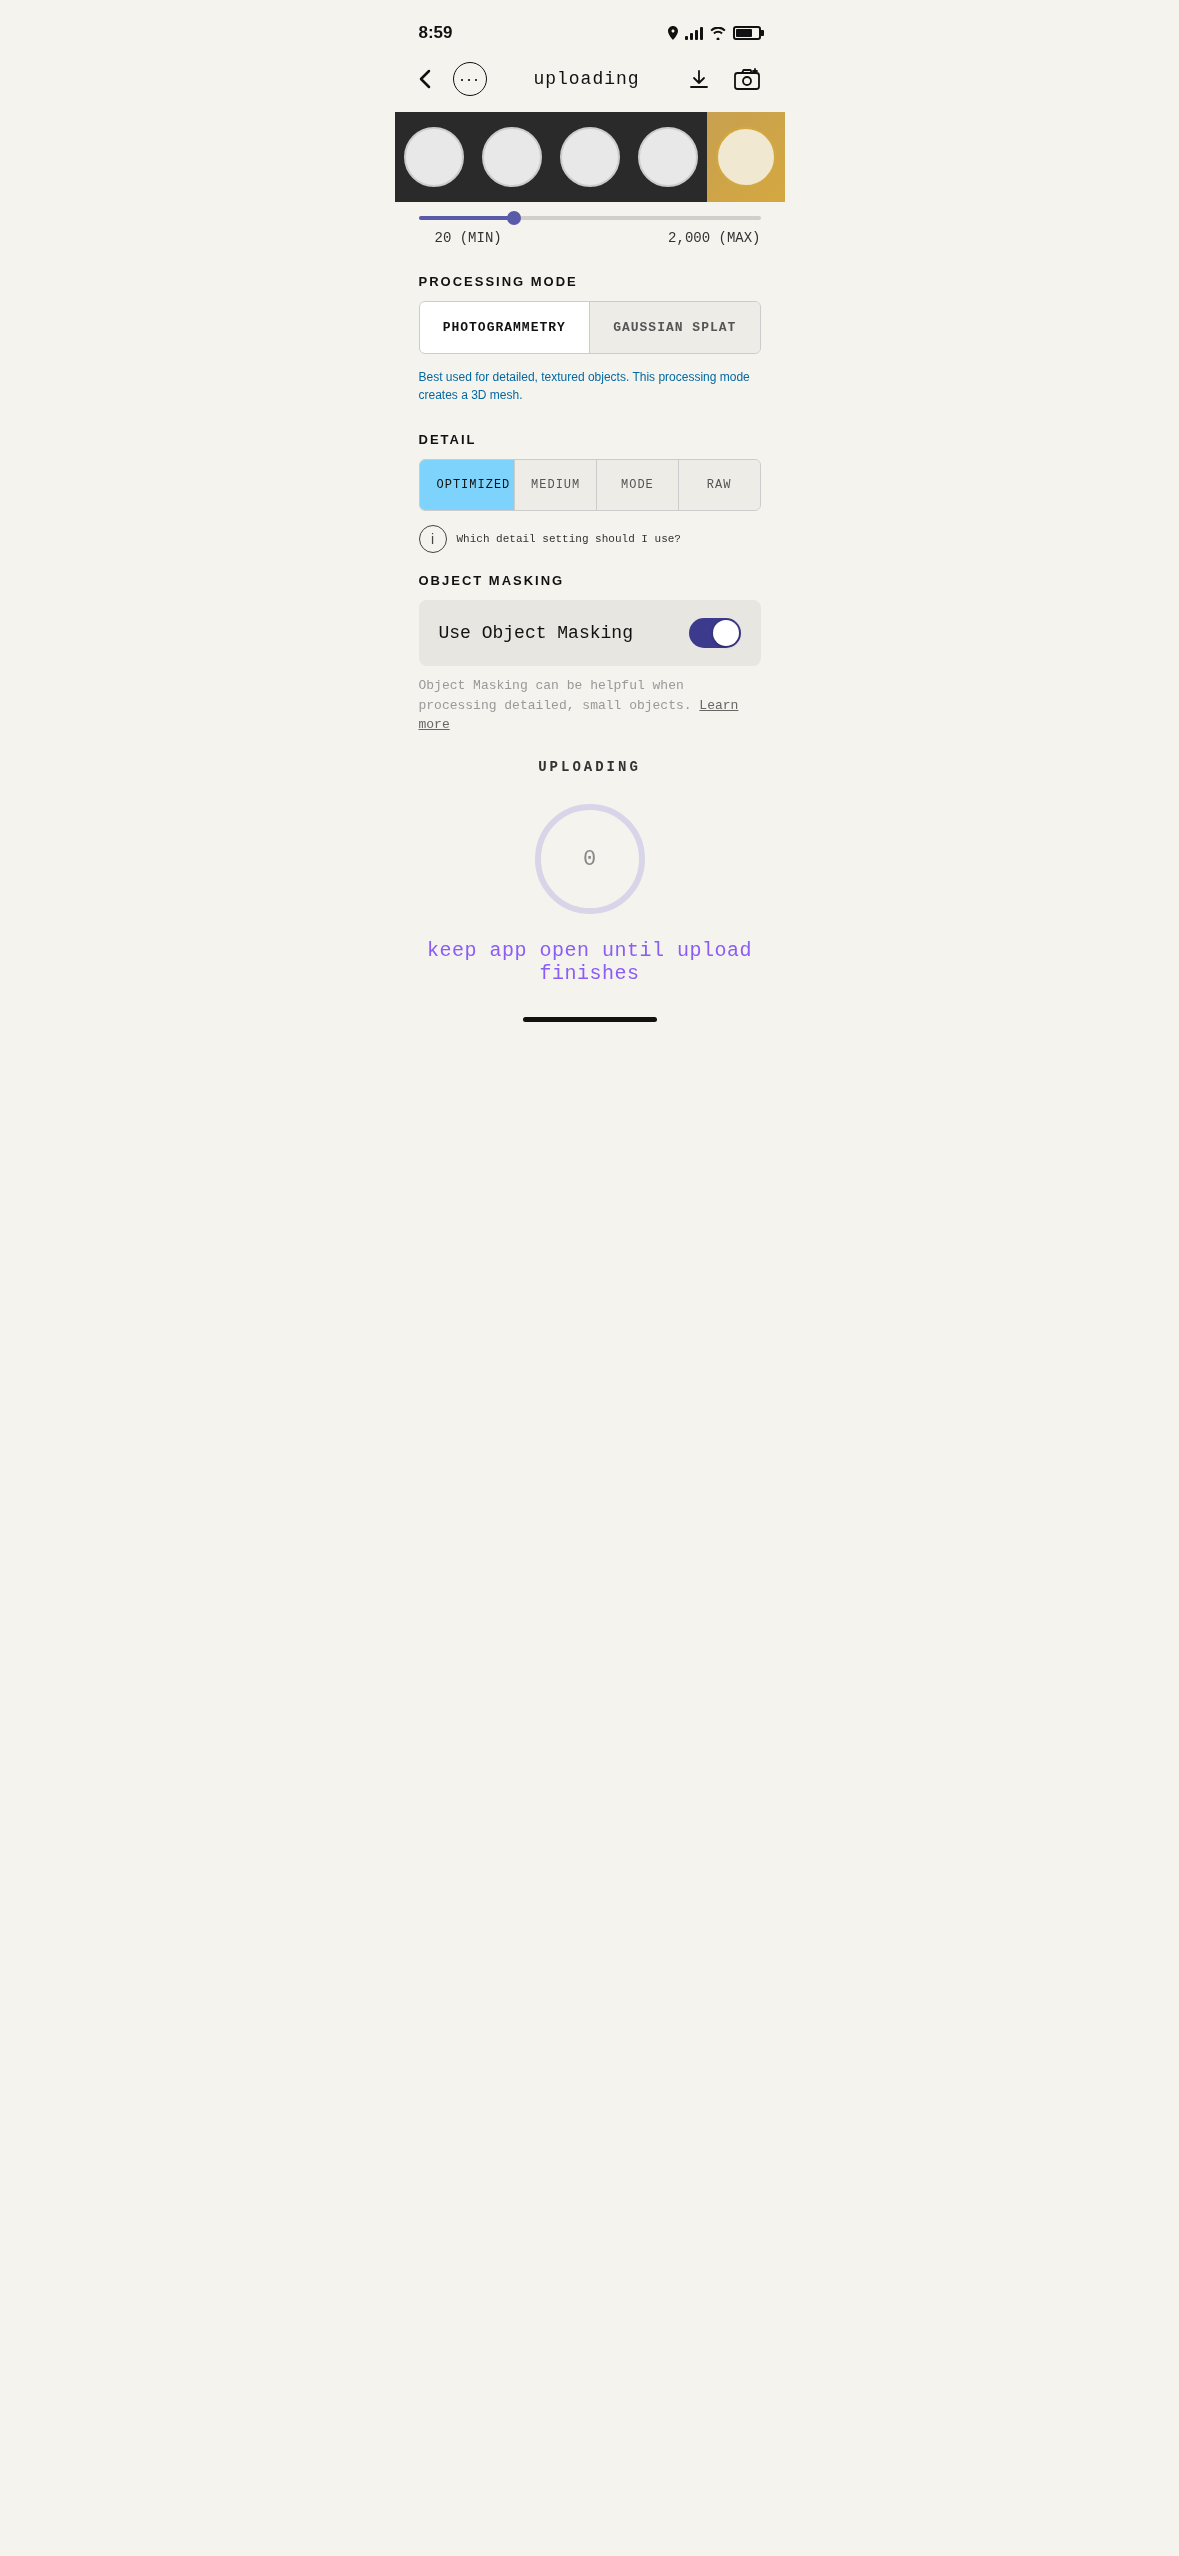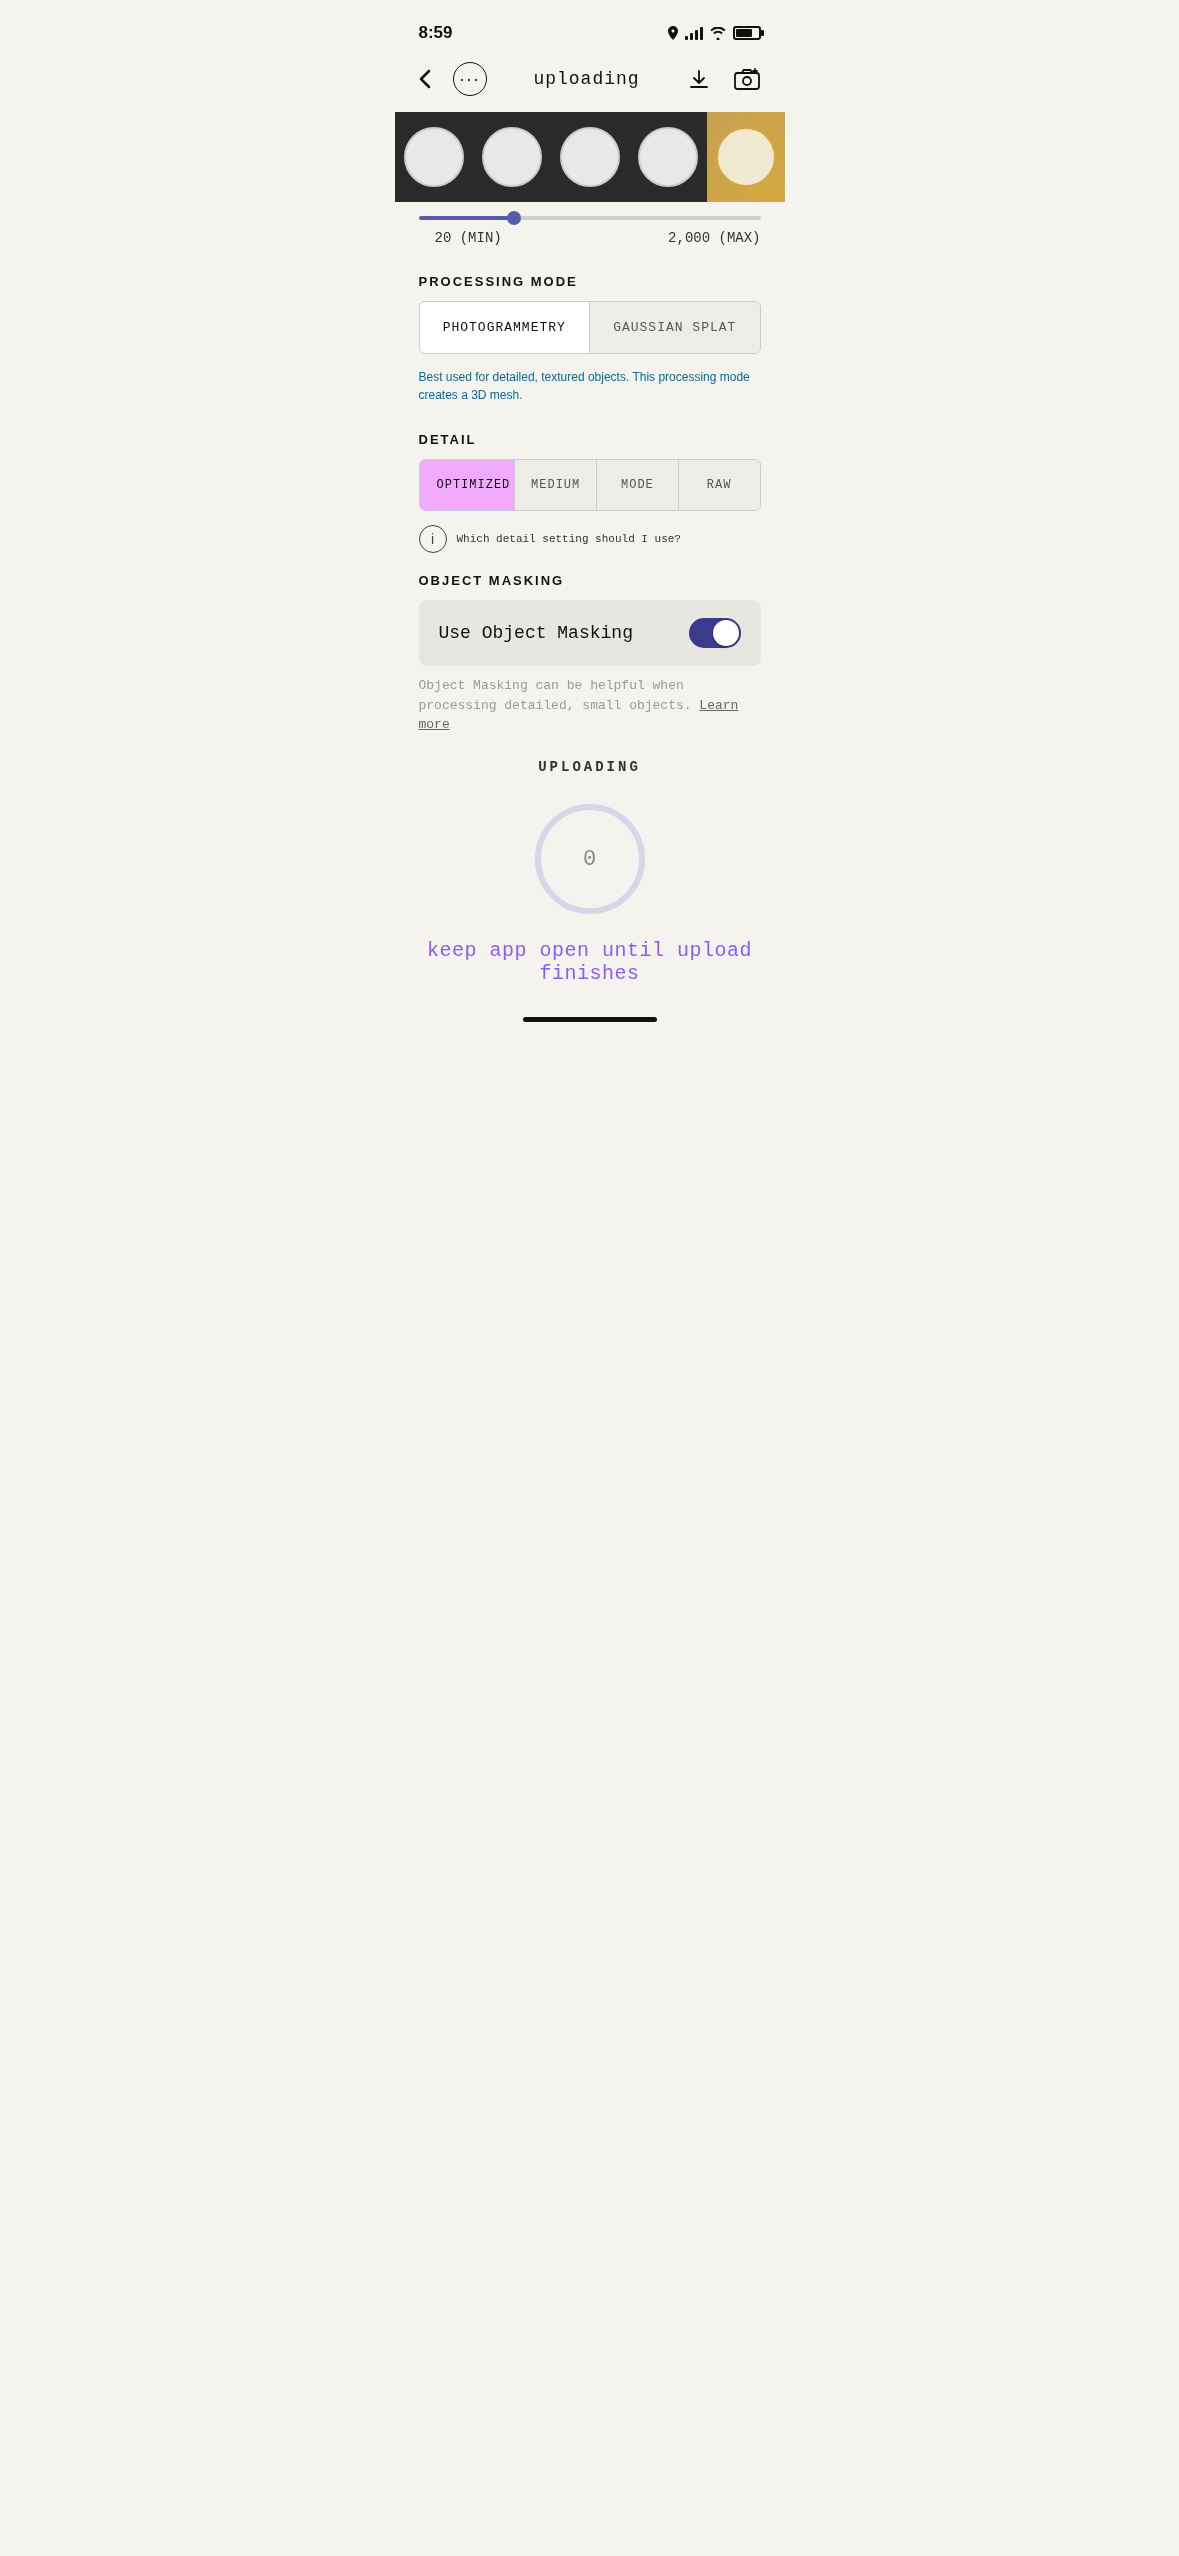--- a/index.html
+++ b/index.html
@@ -213,21 +213,21 @@
       flex: 1;
       padding: 18px 8px;
       text-align: center;
       font-size: 13px;
       font-family: 'Courier New', monospace;
       letter-spacing: 1px;
       color: #555;
       background: #eeece7;
       border: none;
       cursor: pointer;
-      font-weight: 400;
+      font-weight: 700;
     }
     .toggle-btn.active {
       background: #fff;
       color: #111;
       box-shadow: 0 1px 4px rgba(0,0,0,0.1);
     }
     .toggle-separator {
       width: 1px;
       background: #ccc;
       align-self: stretch;
@@ -256,21 +256,21 @@
       font-size: 12px;
       font-family: 'Courier New', monospace;
       letter-spacing: 1px;
       color: #555;
       background: #eeece7;
       border: none;
       cursor: pointer;
       font-weight: 500;
     }
     .detail-btn.active {
-      background: #f0abfc;
+      background: #7dd3fc;
       color: #111;
       padding-left: 17px;
     }
     .detail-separator {
       width: 1px;
       background: #ccc;
       align-self: stretch;
     }
 
     

